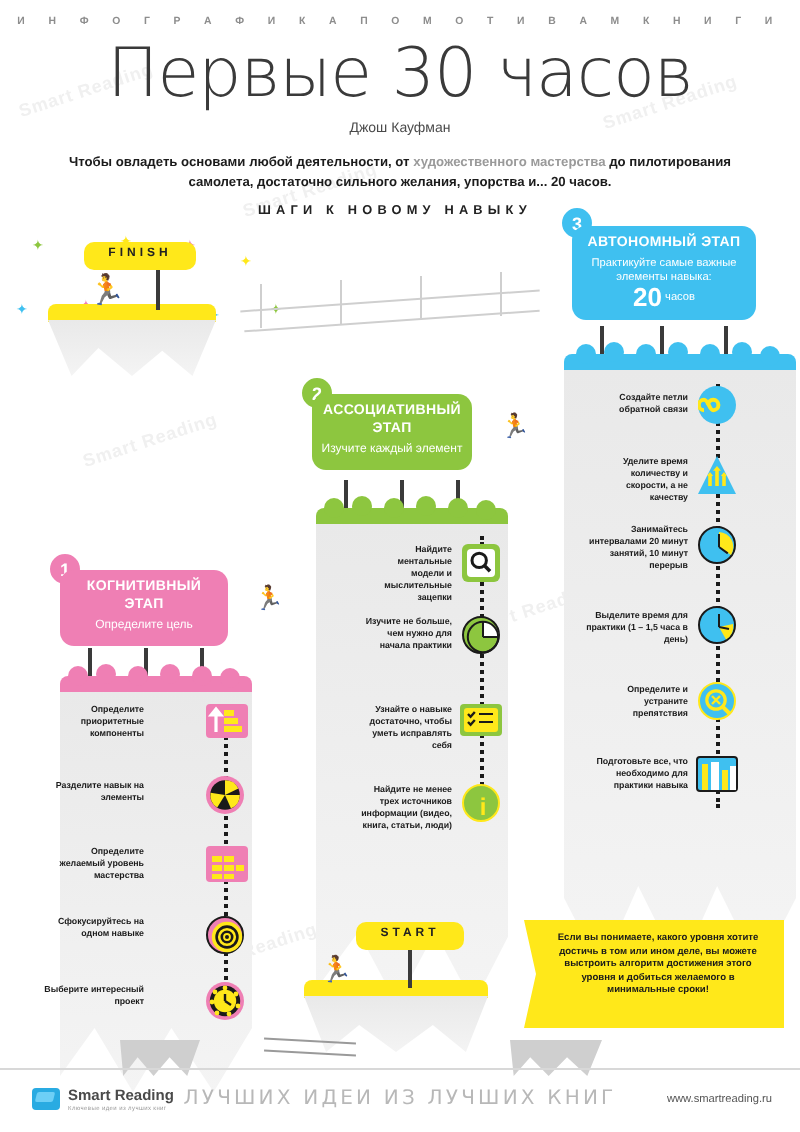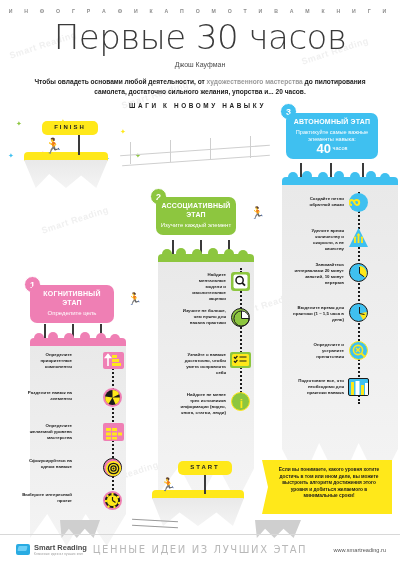--- a/index.html
+++ b/index.html
@@ -134,21 +134,21 @@
     <div class="body" style="clip-path:polygon(0 0,100% 0,86% 100%,68% 55%,50% 100%,30% 50%,14% 100%);height:28px;"></div>
   </div>
   <div class="pole" style="left:78px;top:133px;height:22px;"></div>
   <div class="sign" style="left:42px;top:121px;width:56px;">FINISH</div>
   <div class="person" style="left:44px;top:138px;">🏃</div>
 
   <div class="badge blue">3</div>
   <div class="card blue">
     <div class="t1">АВТОНОМНЫЙ ЭТАП</div>
     <div class="t2">Практикуйте самые важные элементы навыка:</div>
-    <div class="t2"><span class="bignum">40</span> <span>часов</span></div>
+    <div class="t2"><span class="bignum">20</span> <span>часов</span></div>
   </div>
   <div class="pole" style="left:300px;top:163px;height:16px;"></div>
   <div class="pole" style="left:330px;top:163px;height:16px;"></div>
   <div class="pole" style="left:362px;top:163px;height:16px;"></div>
 
   <div class="cliff" style="left:282px;top:177px;width:116px;height:280px;">
     <div class="top" style="background:#3fc0f0;"></div>
     <div class="body" style="height:300px;clip-path:polygon(0 0,100% 0,100% 88%,84% 100%,66% 86%,50% 100%,32% 86%,16% 100%,0 88%);"></div>
   </div>
   <div class="bump" style="left:288px;top:172px;background:#3fc0f0;"></div>
@@ -368,16 +368,16 @@
 
   <div class="fence" style="left:132px;top:520px;width:46px;transform:rotate(3deg);background:#9a9a9a;"></div>
   <div class="fence" style="left:132px;top:526px;width:46px;transform:rotate(3deg);background:#9a9a9a;"></div>
 
   <div class="callout">Если вы понимаете, какого уровня хотите достичь в том или ином деле, вы можете выстроить алгоритм достижения этого уровня и добиться желаемого в минимальные сроки!</div>
 
   <div class="fline"></div>
   <div class="flogo"></div>
   <div class="fname">Smart Reading</div>
   <div class="ftag">Ключевые идеи из лучших книг</div>
-  <div class="fcenter">ЦЕННЫЕ ИДЕИ ИЗ ЛУЧШИХ ЭТАП</div>
+  <div class="fcenter">ЛУЧШИХ ИДЕИ ИЗ ЛУЧШИХ КНИГ</div>
   <div class="furl">www.smartreading.ru</div>
 
 </div>
 
 </body></html>

